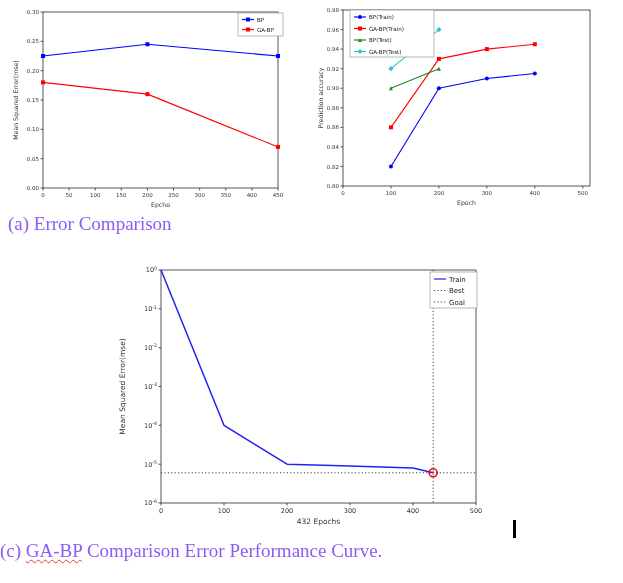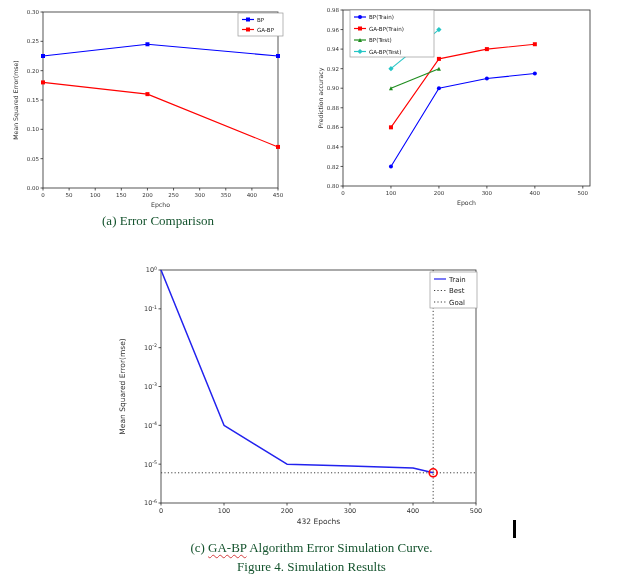--- a/index.html
+++ b/index.html
@@ -3,21 +3,21 @@
 <meta charset="utf-8">
 <style>
   html,body{margin:0;padding:0;background:#ffffff;}
   #page{position:relative;width:623px;height:583px;background:#ffffff;overflow:hidden;
         font-family:"Liberation Serif",serif;}
   svg{position:absolute;display:block;}
   svg text{font-family:"DejaVu Sans",sans-serif;}
   #chart-a{left:8px;top:0px;}
   #chart-b{left:315px;top:0px;}
   #chart-c{left:100px;top:255px;}
-  .cap{position:absolute;font-size:13px;color:#14532d;text-align:center;white-space:nowrap;}
+  .cap{position:absolute;font-size:19px;color:#8b5cf6;white-space:nowrap;}
   .cap-a{left:8px;top:213px;width:300px;}
   .cap-b{left:308px;top:214px;width:315px;}
   .cap-c{left:0px;top:540px;width:623px;}
   .cap-fig{left:0px;top:559px;width:623px;}
   .squiggle{text-decoration:underline;text-decoration-style:wavy;text-decoration-color:#d43f3f;
             text-decoration-thickness:1px;text-underline-offset:2px;text-decoration-skip-ink:none;}
   .cursor{position:absolute;left:513px;top:520px;width:3px;height:18px;background:#000000;}
 </style>
 </head>
 <body>
@@ -179,16 +179,15 @@
       <polyline points="61,15 124,170.33333333333334 187,209.16666666666669 250,210.9435825501062 313,212.9300055051462 333.16,217.78179311010183" fill="none" stroke="#2222ee" stroke-width="1.5" stroke-linejoin="round"></polyline>
       <circle cx="333.16" cy="217.78179311010183" r="4" fill="none" stroke="#ff0000" stroke-width="1.6"></circle>
       <rect x="330" y="17" width="47" height="36" fill="#ffffff" stroke="#999999" stroke-width="0.7"></rect>
       <line x1="334" y1="24" x2="346" y2="24" stroke="#2222ee" stroke-width="1.2"></line>
       <text x="349" y="26.52" font-size="7" fill="#222222">Train</text>
       <line x1="334" y1="35.5" x2="346" y2="35.5" stroke="#404040" stroke-width="1.2" stroke-dasharray="1.2,2.2"></line>
       <text x="349" y="38.02" font-size="7" fill="#222222">Best</text>
       <line x1="334" y1="47" x2="346" y2="47" stroke="#404040" stroke-width="1.2" stroke-dasharray="1.2,2.2"></line>
       <text x="349" y="49.52" font-size="7" fill="#222222">Goal</text>
     </svg>
-  <div class="cap cap-c"><span>(c) </span><span class="squiggle">GA-BP</span><span> Algorithm Error Simulation Curve.</span></div>
-  <div class="cap cap-fig">Figure 4. Simulation Results</div>
+  <div class="cap cap-c"><span>(c) </span><span class="squiggle">GA-BP</span><span> Comparison Error Performance Curve.</span></div>
   <div class="cursor"></div>
 </div>
 
 </body></html>

